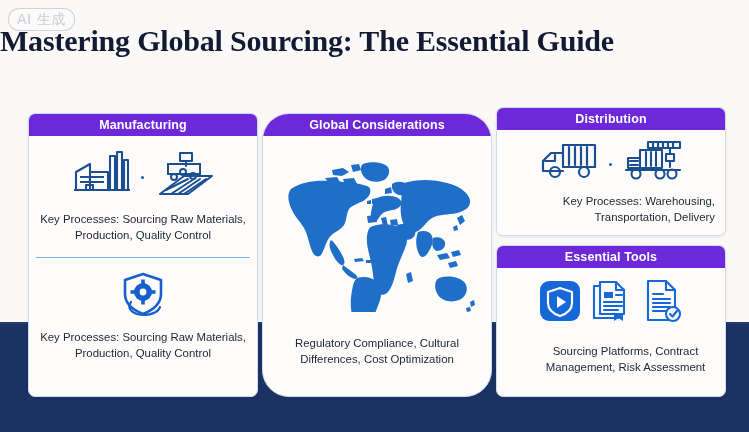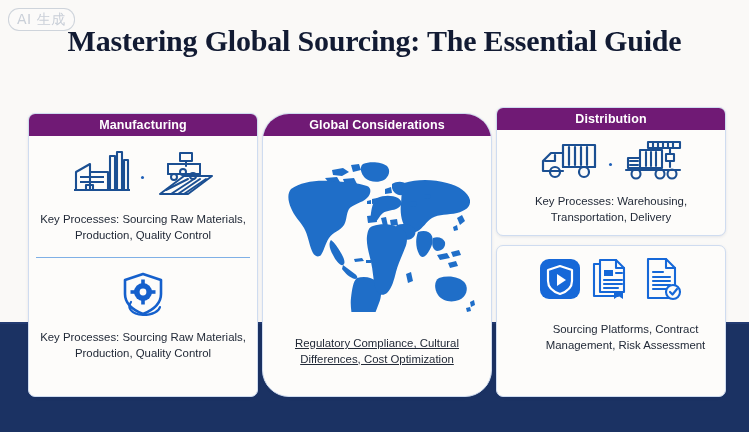--- a/index.html
+++ b/index.html
@@ -32,21 +32,21 @@
     letter-spacing:.5px;
     line-height:16px;
     background:rgba(255,255,255,.25);
     z-index:40;
     font-family:"DejaVu Sans", sans-serif;
   }
 
   
   .title{
     position:absolute;left:0;right:0;top:22px;
-    text-align:center;
+    text-align:left;
     font-family:"Liberation Serif", serif;
     font-weight:700;
     font-size:30px;
     line-height:37px;
     color:#121b33;
     letter-spacing:-0.2px;
     z-index:20;
   }
   .title .l2{display:block;}
 
@@ -55,21 +55,21 @@
 
   .card{
     position:absolute;
     background:#fdfcfa;
     border:1px solid #cfdcf0;
     border-radius:7px;
     box-shadow:0 1px 3px rgba(25,50,100,.10);
     overflow:hidden;
   }
   .card-head{
-    background:#701a75;
+    background:#6d28d9;
     color:#ffffff;
     font-size:12.5px;
     font-weight:700;
     text-align:center;
     line-height:22px;
     height:22px;
     letter-spacing:.1px;
   }
   .card-body{
     padding:0;
@@ -274,21 +274,21 @@
                        C344 302 326 298 318 286 C310 274 310 258 320 252Z"></path>
 
               <path d="M382 300 L390 296 L392 306 L384 310Z"></path>
               <path d="M374 312 L382 310 L384 318 L376 320Z"></path>
 
               <path d="M290 86 L302 84 L304 92 L290 94Z"></path>
               <path d="M262 100 L274 98 L276 108 L262 110Z"></path>
             </svg>
           </span>
         </div>
-        <div class="caption" style="margin-top:20px;text-decoration:underline;">Regulatory Compliance, Cultural Differences, Cost Optimization</div>
+        <div class="caption" style="margin-top:20px;">Regulatory Compliance, Cultural Differences, Cost Optimization</div>
       </div>
     </div>
 
     <div class="card" id="card-distribution">
       <div class="card-head">Distribution</div>
       <div class="card-body">
         <div class="icon-row" style="margin-top:10px;">
           <span>
             <svg width="60" height="42" viewBox="0 0 60 42" fill="none" stroke="#1b4f92" stroke-width="2.2" stroke-linejoin="round" stroke-linecap="round">
               <rect x="24" y="4" width="32" height="22"></rect>
@@ -322,25 +322,26 @@
               <path d="M18 18 H6 v10 H18"></path>
               <line x1="8" y1="21" x2="16" y2="21"></line>
               <line x1="8" y1="25" x2="16" y2="25"></line>
               <path d="M4 30 H58"></path>
               <circle cx="14" cy="34" r="4.5"></circle>
               <circle cx="38" cy="34" r="4.5"></circle>
               <circle cx="50" cy="34" r="4.5"></circle>
             </svg>
           </span>
         </div>
-        <div class="caption" style="margin-top:6px;">Key Processes: Warehousing, Transportation, Delivery</div>
+        <div class="caption" style="margin-top:6px;text-align:right;">Key Processes: Warehousing, Transportation, Delivery</div>
       </div>
     </div>
 
     <div class="card" id="card-tools">
+      <div class="card-head">Essential Tools</div>
       <div class="card-body">
         <div class="icon-row" style="margin-top:10px;gap:8px;">
           <span>
             <svg width="44" height="44" viewBox="0 0 44 44">
               <rect x="2" y="2" width="40" height="40" rx="9" fill="#1668d8"></rect>
               <path d="M22 9 L34 13 V24 C34 31 28 35 22 37 C16 35 10 31 10 24 V13 Z" fill="none" stroke="#ffffff" stroke-width="2.2" stroke-linejoin="round"></path>
               <path d="M19 17 L28 23 L19 29 Z" fill="#ffffff"></path>
             </svg>
           </span>
           <span>

